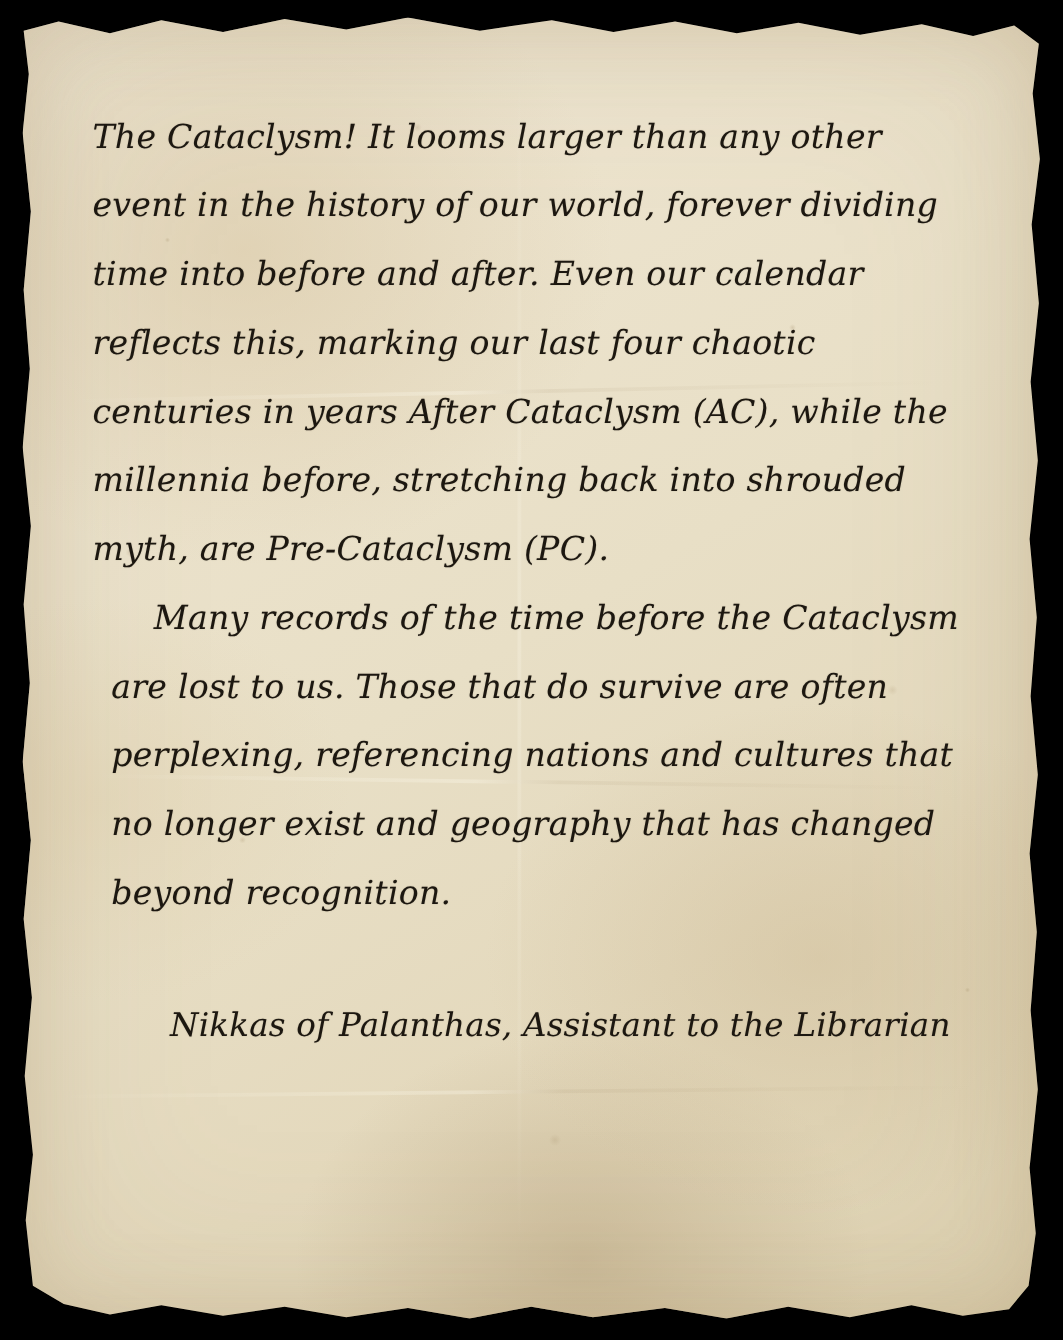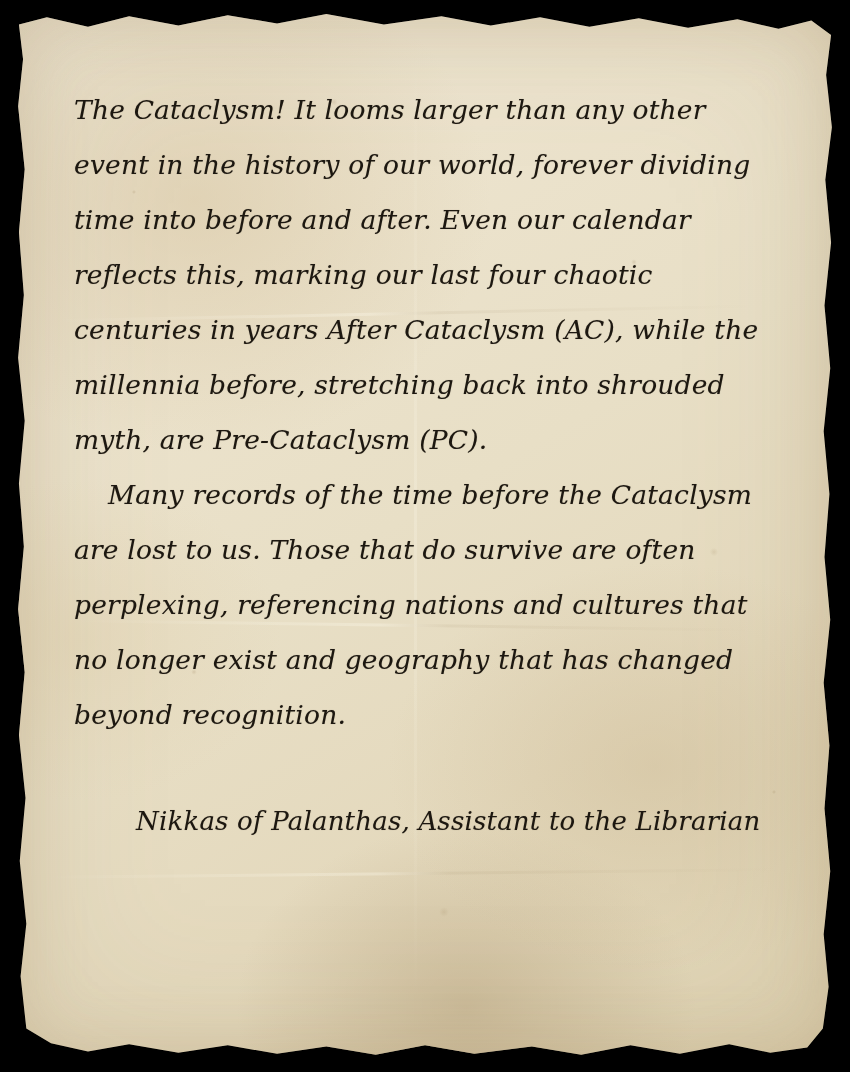--- a/index.html
+++ b/index.html
@@ -96,21 +96,21 @@
     line-height: 55px;
     letter-spacing: 0.2px;
   }
 
   .para {
     margin: 0 0 0 0;
     font-style: italic;
     text-shadow: 0 0 1px rgba(40,30,15,0.25);
   }
   .para.p1 { text-indent: 0; }
-  .para.p2 { text-indent: 34px; margin-top: 0; }
+  .para.p2 { text-indent: 34px; margin-top: 0; margin-left: 15px; }
   .para.p3 { text-indent: 66px; margin-top: 0; }
 
   #signature {
     margin-top: 52px;
     text-indent: 62px;
     font-style: italic;
     font-size: 26px;
     text-shadow: 0 0 1px rgba(40,30,15,0.25);
   }
 </style>

